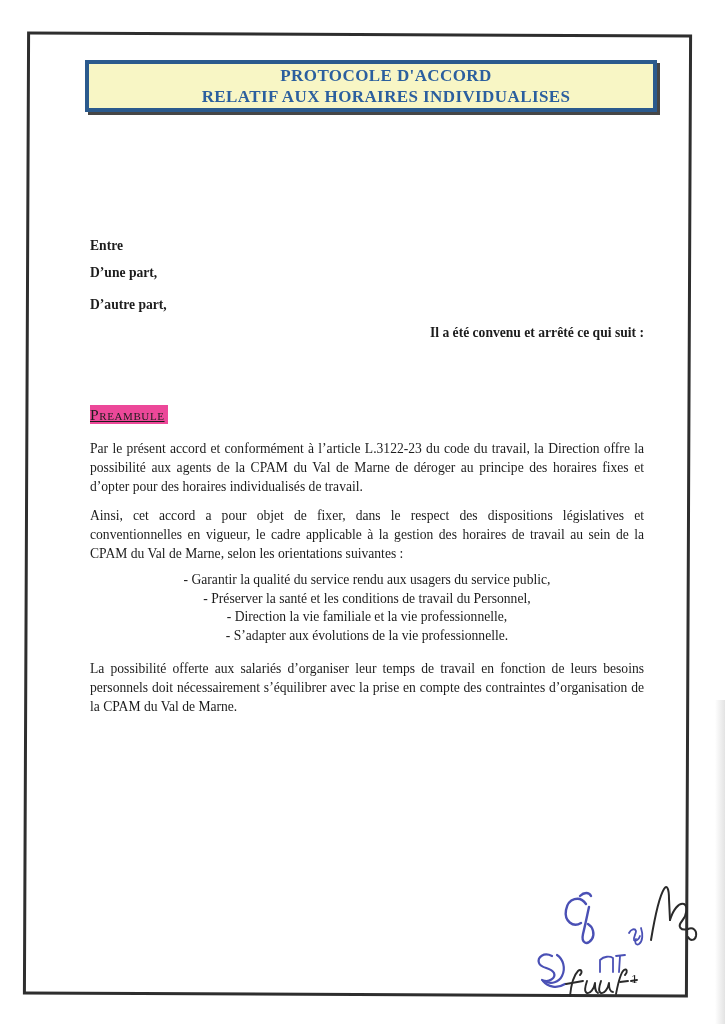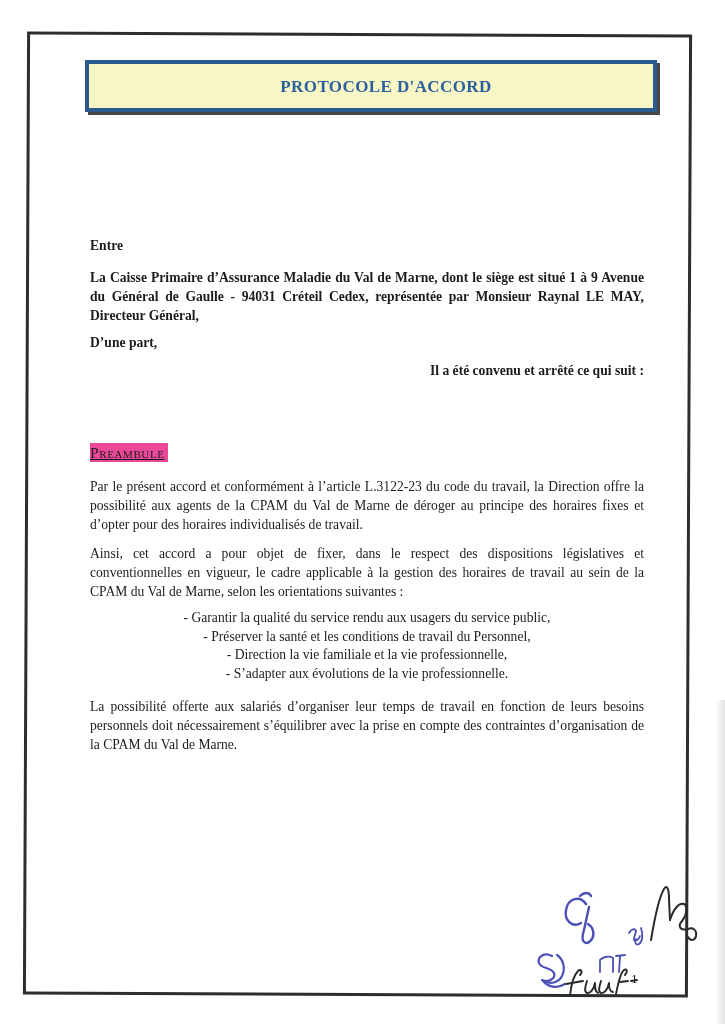--- a/index.html
+++ b/index.html
@@ -77,26 +77,27 @@
 </head>
 <body>
 
 <div id="page">
 
   <div class="frame"></div>
   <div class="scan-edge"></div>
 
   <div class="title-box">
     <div class="title-line">PROTOCOLE D'ACCORD</div>
+    <div class="title-line">RELATIF AUX HORAIRES INDIVIDUALISES</div>
   </div>
 
   <div class="doc">
     <p class="bold">Entre</p>
-    <p class="bold just m13">La Caisse Primaire d’Assurance Maladie du Val de Marne, dont le siège est situé 1 à 9 Avenue du Général de Gaulle - 94031 Créteil Cedex, représentée par Monsieur Raynal LE MAY, Directeur Général,</p>
     <p class="bold m8">D’une part,</p>
+    <p class="bold m13">D’autre part,</p>
     <p class="bold m9">Il a été convenu et arrêté ce qui suit :</p>
 
     <p class="m63"><span class="preambule-heading">Preambule</span></p>
 
     <p class="just m14">Par le présent accord et conformément à l’article L.3122-23 du code du travail, la Direction offre la possibilité aux agents de la CPAM du Val de Marne de déroger au principe des horaires fixes et d’opter pour des horaires individualisés de travail.</p>
     <p class="just m10">Ainsi, cet accord a pour objet de fixer, dans le respect des dispositions législatives et conventionnelles en vigueur, le cadre applicable à la gestion des horaires de travail au sein de la CPAM du Val de Marne, selon les orientations suivantes :</p>
 
     <div class="bullets m8">
       <div>- Garantir la qualité du service rendu aux usagers du service public,</div>
       <div>- Préserver la santé et les conditions de travail du Personnel,</div>

